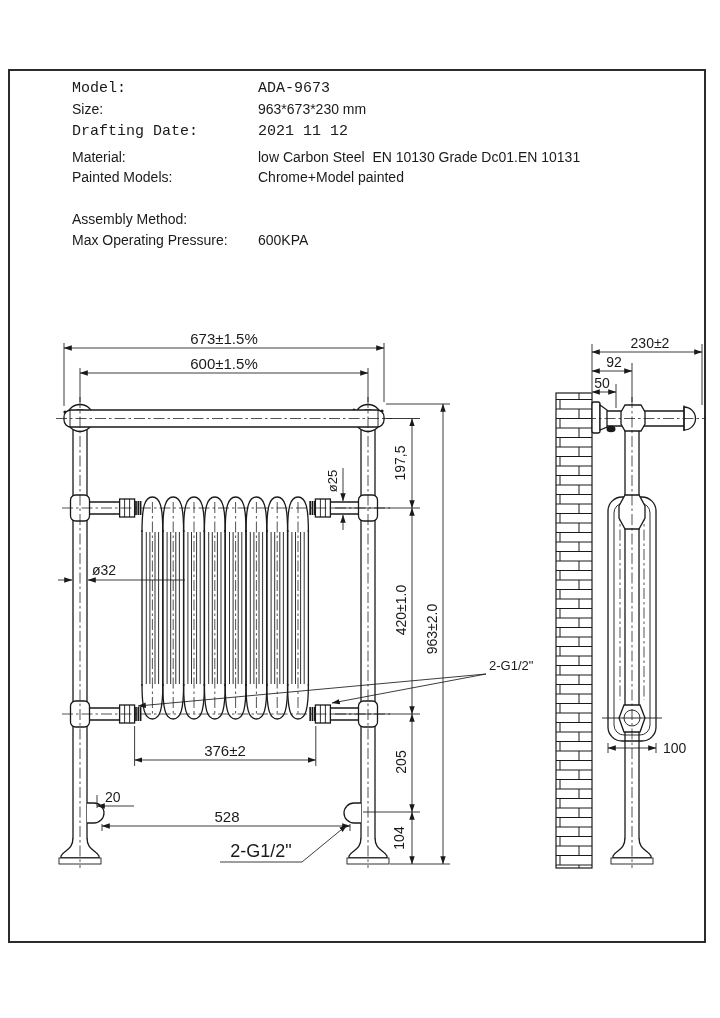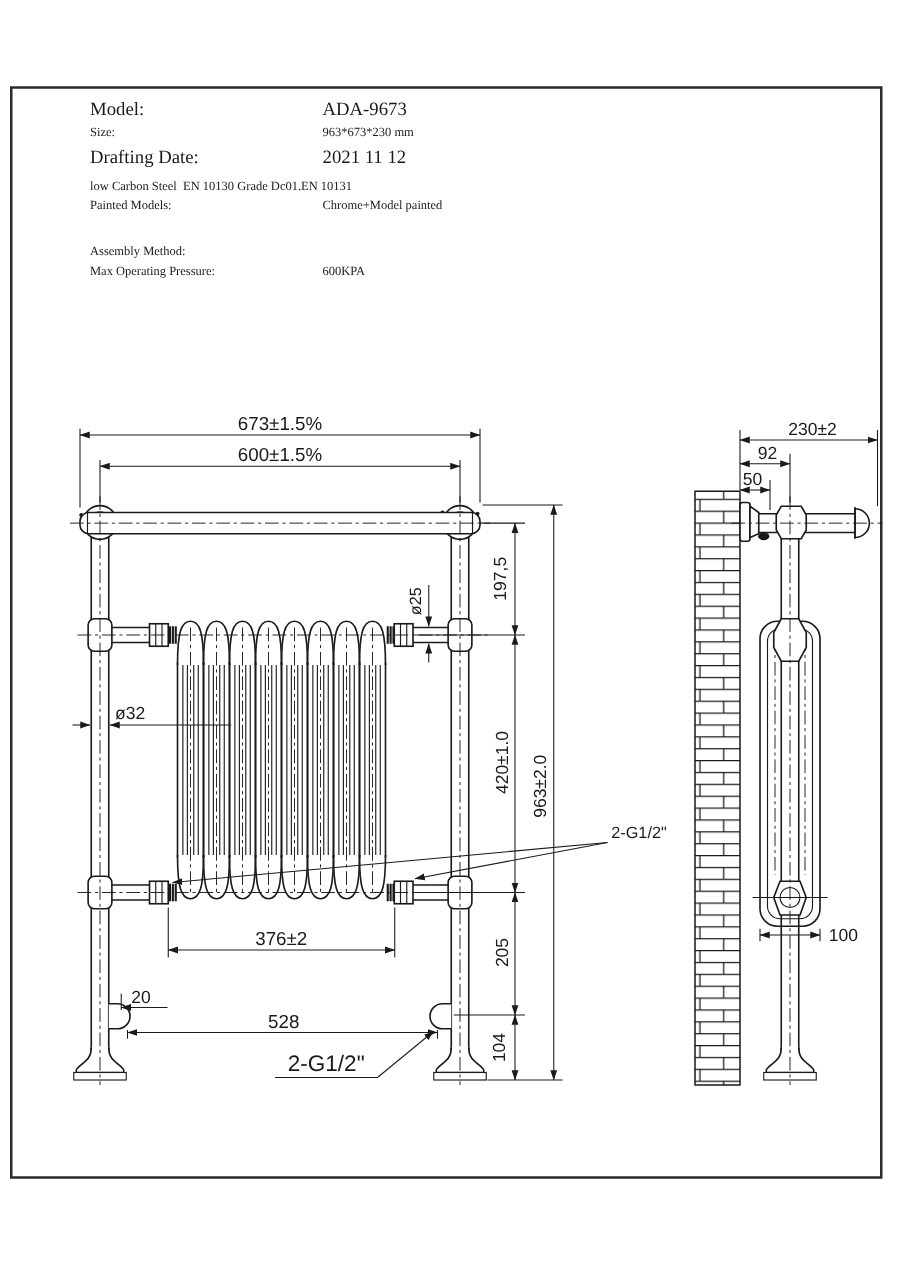--- a/index.html
+++ b/index.html
@@ -2,22 +2,22 @@
 <html><head>
 <meta charset="utf-8">
 <style>
   html,body{margin:0;padding:0;background:#fff;}
   .page{position:relative;width:720px;height:1018px;background:#fff;overflow:hidden;
         font-family:"Liberation Sans",sans-serif;color:#1a1a1a;}
   .frame{position:absolute;left:8px;top:69px;width:698px;height:874px;border:2px solid #2b2b2b;box-sizing:border-box;}
   .info-table{position:absolute;left:72px;top:80px;width:600px;z-index:2;}
   .info-row{display:flex;align-items:baseline;white-space:pre;}
   .info-row .lbl{flex:0 0 auto;min-width:186px;}
-  .sans{font-family:Liberation Serif, serif;font-size:15px;}
-  .mono{font-family:Liberation Serif, serif;font-size:10px;}
+  .sans{font-family:Liberation Mono, monospace;font-size:15px;}
+  .mono{font-family:Liberation Sans, sans-serif;font-size:14px;}
   .r1{margin-top:0px}.r2{margin-top:4px}.r3{margin-top:6px}.r4{margin-top:9px}
   .r5{margin-top:4px}.r6{margin-top:26px}.r7{margin-top:5px}
   svg{position:absolute;left:0;top:0;z-index:1;}
   .ol{stroke:#1a1a1a;stroke-width:1.3;fill:none;}
   .tl{stroke:#1a1a1a;stroke-width:0.9;fill:none;}
   .wf{stroke:#1a1a1a;stroke-width:1.3;fill:#fff;}
   .wt{stroke:#1a1a1a;stroke-width:0.9;fill:#fff;}
   .dm{stroke:#1a1a1a;stroke-width:0.85;fill:none;}
   .cl{stroke:#1a1a1a;stroke-width:0.75;fill:none;stroke-dasharray:11 3 2.5 3;}
   .bz{stroke:#1a1a1a;stroke-width:1.7;fill:none;}
@@ -34,21 +34,21 @@
     <div class="info-row r1">
       <span class="lbl sans">Model:</span><span class="val sans">ADA-9673</span>
     </div>
     <div class="info-row r2">
       <span class="lbl mono">Size:</span><span class="val mono">963*673*230 mm</span>
     </div>
     <div class="info-row r3">
       <span class="lbl sans">Drafting Date:</span><span class="val sans">2021 11 12</span>
     </div>
     <div class="info-row r4">
-      <span class="val mono">low Carbon Steel  EN 10130 Grade Dc01.EN 10131</span>
+      <span class="lbl mono">Material:</span><span class="val mono">low Carbon Steel  EN 10130 Grade Dc01.EN 10131</span>
     </div>
     <div class="info-row r5">
       <span class="lbl mono">Painted Models:</span><span class="val mono">Chrome+Model painted</span>
     </div>
     <div class="info-row r6">
       <span class="lbl mono">Assembly Method:</span>
     </div>
     <div class="info-row r7">
       <span class="lbl mono">Max Operating Pressure:</span><span class="val mono">600KPA</span>
     </div>

